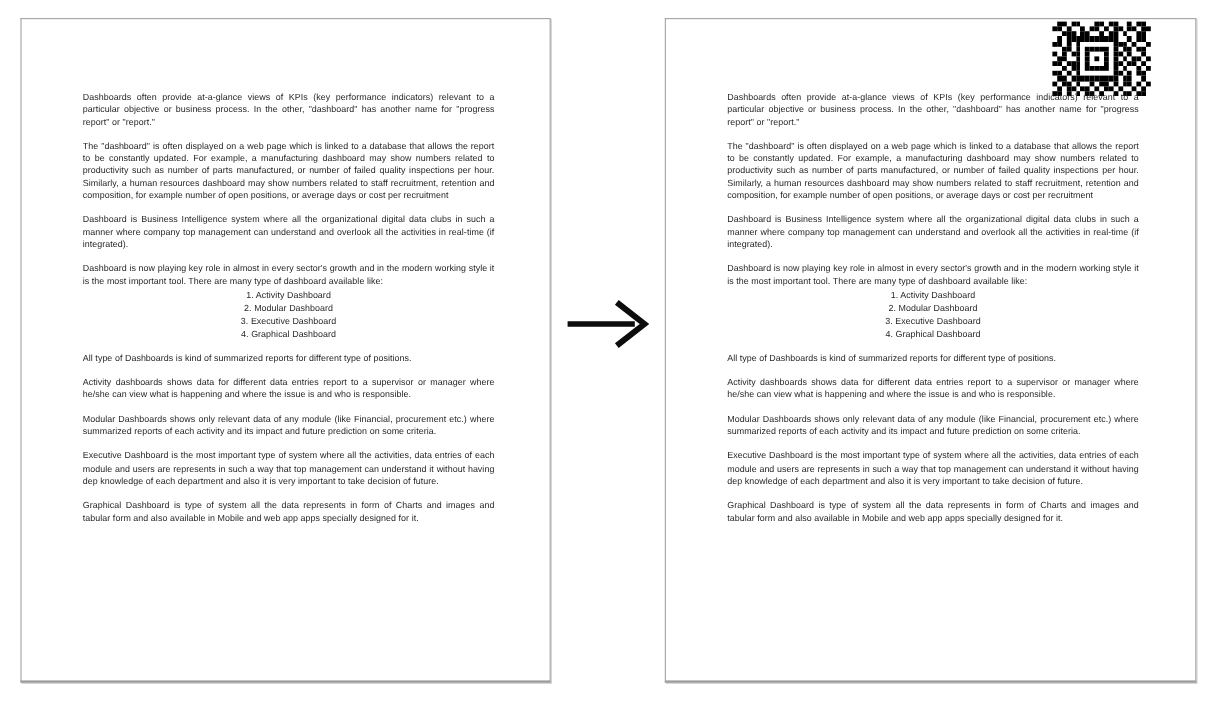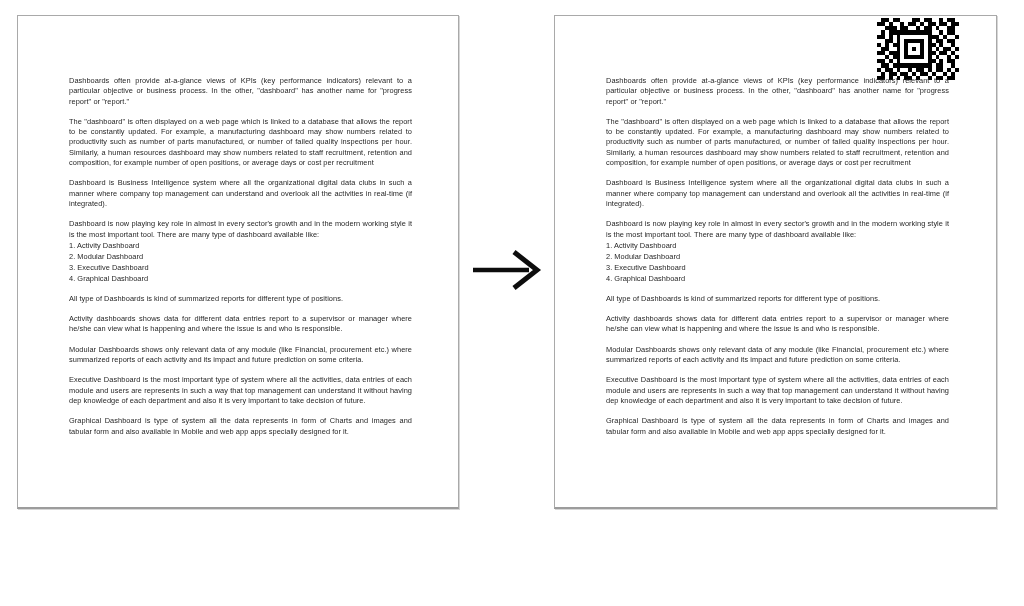--- a/index.html
+++ b/index.html
@@ -4,36 +4,36 @@
 <style>
   html, body { margin:0; padding:0; }
   body {
     width:1024px; height:606px; background:#ffffff;
     font-family:"Liberation Sans", sans-serif;
     overflow:hidden;
   }
   .canvas { position:relative; width:1024px; height:606px; background:#ffffff; }
 
   .page {
-    position:absolute; top:15px; height:494px; background:#ffffff;
+    position:absolute; top:15px; height:554px; background:#ffffff;
     border:1px solid #a9a9a9; border-bottom:2px solid #9c9c9c;
     box-shadow:1px 1px 0 #d6d6d6;
     box-sizing:border-box;
   }
   .page-left  { left:17px;  width:442px; }
   .page-right { left:554px; width:443px; }
 
   .doc {
     position:absolute; left:51px; top:60px; width:343px;
     color:#262626; font-size:7.4px; line-height:10.3px;
     letter-spacing:0.05px;
   }
   .block { margin:0 0 10px 0; }
   .ptext { text-align:justify; }
-  .list-line { line-height:11px; text-align:left; }
+  .list-line { line-height:11px; text-align:center; }
 
   .qr {
     position:absolute; top:2px; left:322px; width:82px; height:62px;
     display:grid;
     grid-template-columns:repeat(21, 1fr);
     grid-template-rows:repeat(15, 1fr);
     background:#ffffff;
   }
   .qr .b { background:#000000; }
 

